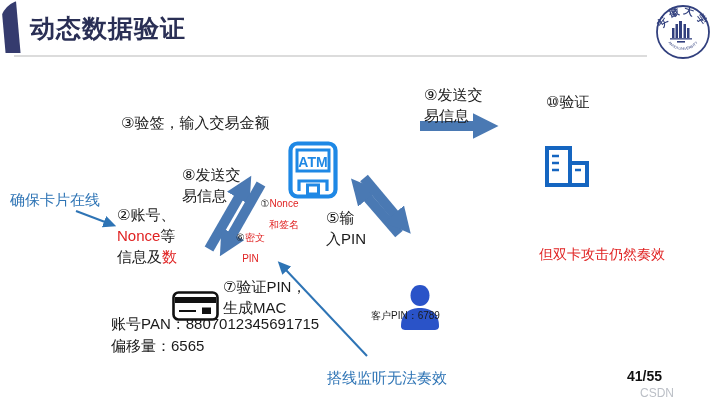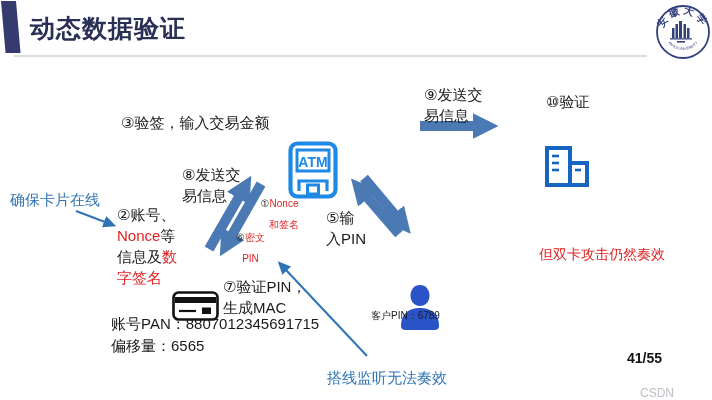--- a/index.html
+++ b/index.html
@@ -10,38 +10,39 @@
     --person-blue:#2A53C8;
     --arrow-blue:#4A79B3;
     --note-blue:#2E74B5;
     --red:#E02222;
   }
   *{margin:0;padding:0;box-sizing:border-box;}
   html,body{background:#fff;}
   .slide{
     position:relative;width:712px;height:400px;background:#ffffff;overflow:hidden;
     font-family:"Liberation Sans","DejaVu Sans",sans-serif;
+    border-radius:24px;
   }
   .accent{
     position:absolute;left:1px;top:1px;width:15px;height:52px;background:var(--navy);
     transform:skewX(5deg);transform-origin:0 0;
   }
   .title{
     position:absolute;left:30px;top:12px;font-size:25px;font-weight:bold;color:var(--title);
     letter-spacing:1px;white-space:nowrap;
   }
   .divider{position:absolute;left:14px;top:55px;width:633px;height:2px;background:#DCDCDC;}
   .logo{position:absolute;left:655px;top:4px;width:56px;height:56px;}
   .t{
     position:absolute;font-size:15px;color:#1a1a1a;line-height:21px;white-space:nowrap;
   }
   .red{color:var(--red);}
   .blue{color:var(--note-blue);}
   .big{font-size:10px;text-align:center;}
-  .page-num{position:absolute;left:627px;top:350px;font-size:14px;font-weight:600;color:#111;}
+  .page-num{position:absolute;left:627px;top:368px;font-size:14px;font-weight:600;color:#111;}
   .watermark{position:absolute;left:640px;top:386px;font-size:12px;color:#BBBFC6;}
   .icon{position:absolute;margin-top:34px;}
   svg{display:block;}
   .arrow-layer{position:absolute;left:0;top:0;pointer-events:none;}
 </style>
 </head>
 <body>
 
 <div class="slide">
 
@@ -162,21 +163,20 @@
 
 
   <div class="t" style="left:117px;top:204px">
     <div>②账号、</div>
     <div>
       <span class="red">Nonce</span><span>等</span>
     </div>
     <div>
       <span>信息及</span><span class="red">数</span>
     </div>
-    <div class="red">字签名</div>
   </div>
 
   <div class="t" style="left:223px;top:276px">
     <div>⑦验证PIN，</div>
     <div>生成MAC</div>
   </div>
 
   <div class="t blue" style="left:10px;top:189px">确保卡片在线</div>
   <div class="t" style="left:111px;top:313px">账号PAN：8807012345691715</div>
   <div class="t" style="left:111px;top:335px">偏移量：6565</div>

